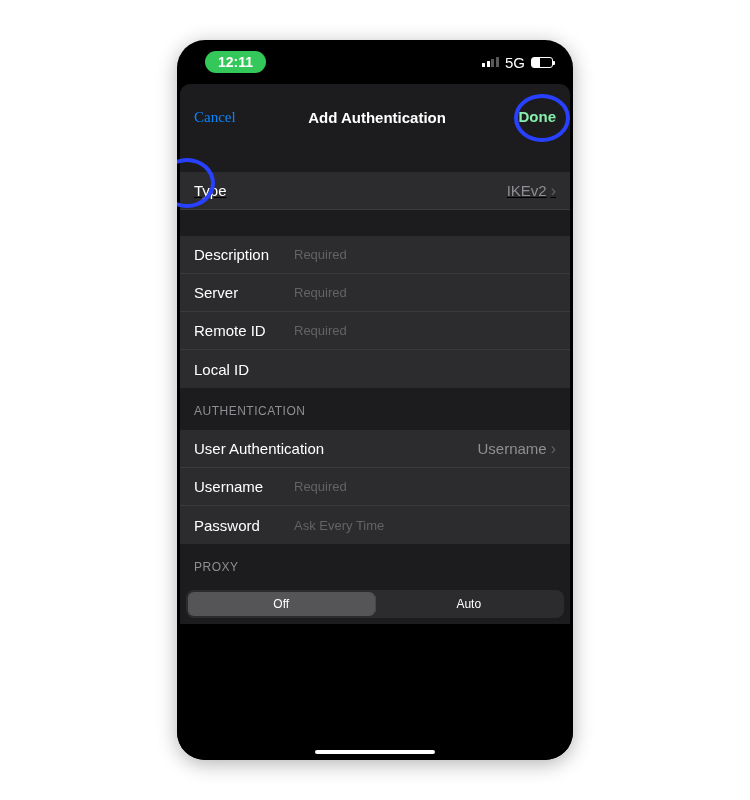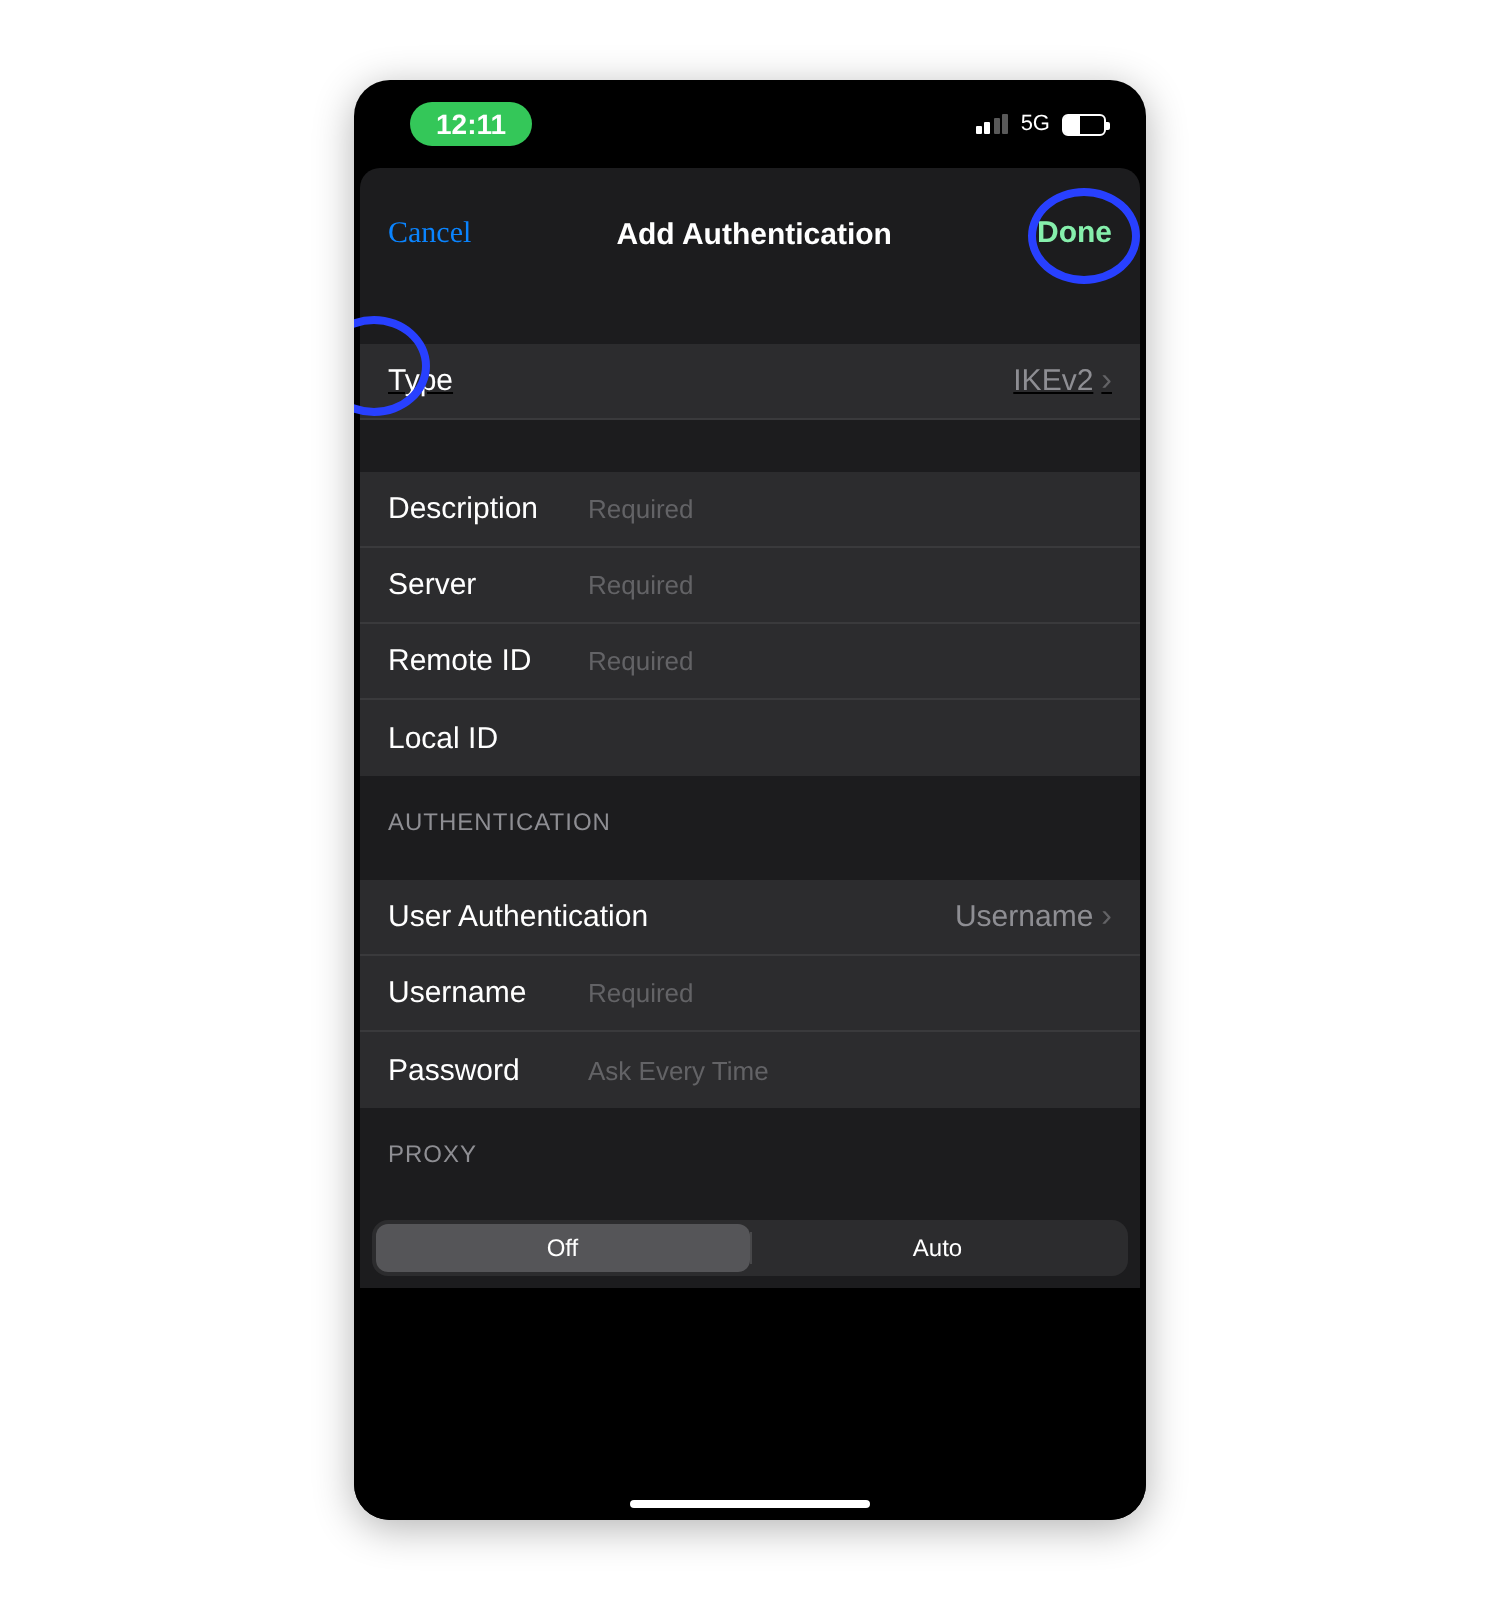--- a/index.html
+++ b/index.html
@@ -19,21 +19,21 @@
       border-radius: 24px;
       display: flex;
       align-items: center;
       justify-content: center;
       position: relative;
     }
     .phone {
       width: 396px;
       height: 720px;
       background: #000;
-      border-radius: 18px;
+      border-radius: 28px;
       overflow: hidden;
       position: relative;
       box-shadow: 0 4px 20px rgba(0,0,0,0.3);
     }
     .status-bar {
       height: 44px;
       display: flex;
       align-items: center;
       justify-content: space-between;
       padding: 0 20px;
@@ -63,21 +63,21 @@
     }
     .signal-bars span {
       width: 3px;
       background: #fff;
       border-radius: 0.5px;
     }
     .signal-bars span:nth-child(1){height:4px;}
     .signal-bars span:nth-child(2){height:6px;}
     .signal-bars span:nth-child(3){height:8px;opacity:.35;}
     .signal-bars span:nth-child(4){height:10px;opacity:.35;}
-    .net-label { font-size: 11px; margin: 0 2px; font-weight: 500; }
+    .net-label { font-size: 15px; margin: 0 2px; font-weight: 500; }
     .battery {
       width: 22px;
       height: 11px;
       border: 1px solid #fff;
       border-radius: 3px;
       position: relative;
       display: flex;
       align-items: center;
     }
     .battery::after {
@@ -123,21 +123,21 @@
     }
     .row:last-child { border-bottom:none; }
     .row-label { color:#fff; font-size:15px; }
     .row-value { color:#8e8e93; font-size:15px; display:flex; align-items:center; gap:4px;}
     .chevron { color:#636366; font-size: 16px; line-height:1; }
     .gap-block { height: 26px; background:#1c1c1e; }
     .section-header {
       color:#8e8e93;
       font-size:12px;
       letter-spacing:0.5px;
-      padding: 16px 14px 22px;
+      padding: 16px 14px 12px;
       background:#1c1c1e;
     }
     .field-row {
       display:flex;
       align-items:center;
       background:#2c2c2e;
       padding: 10px 14px;
       min-height: 38px;
       border-bottom: 0.5px solid #3a3a3c;
       gap:12px;

